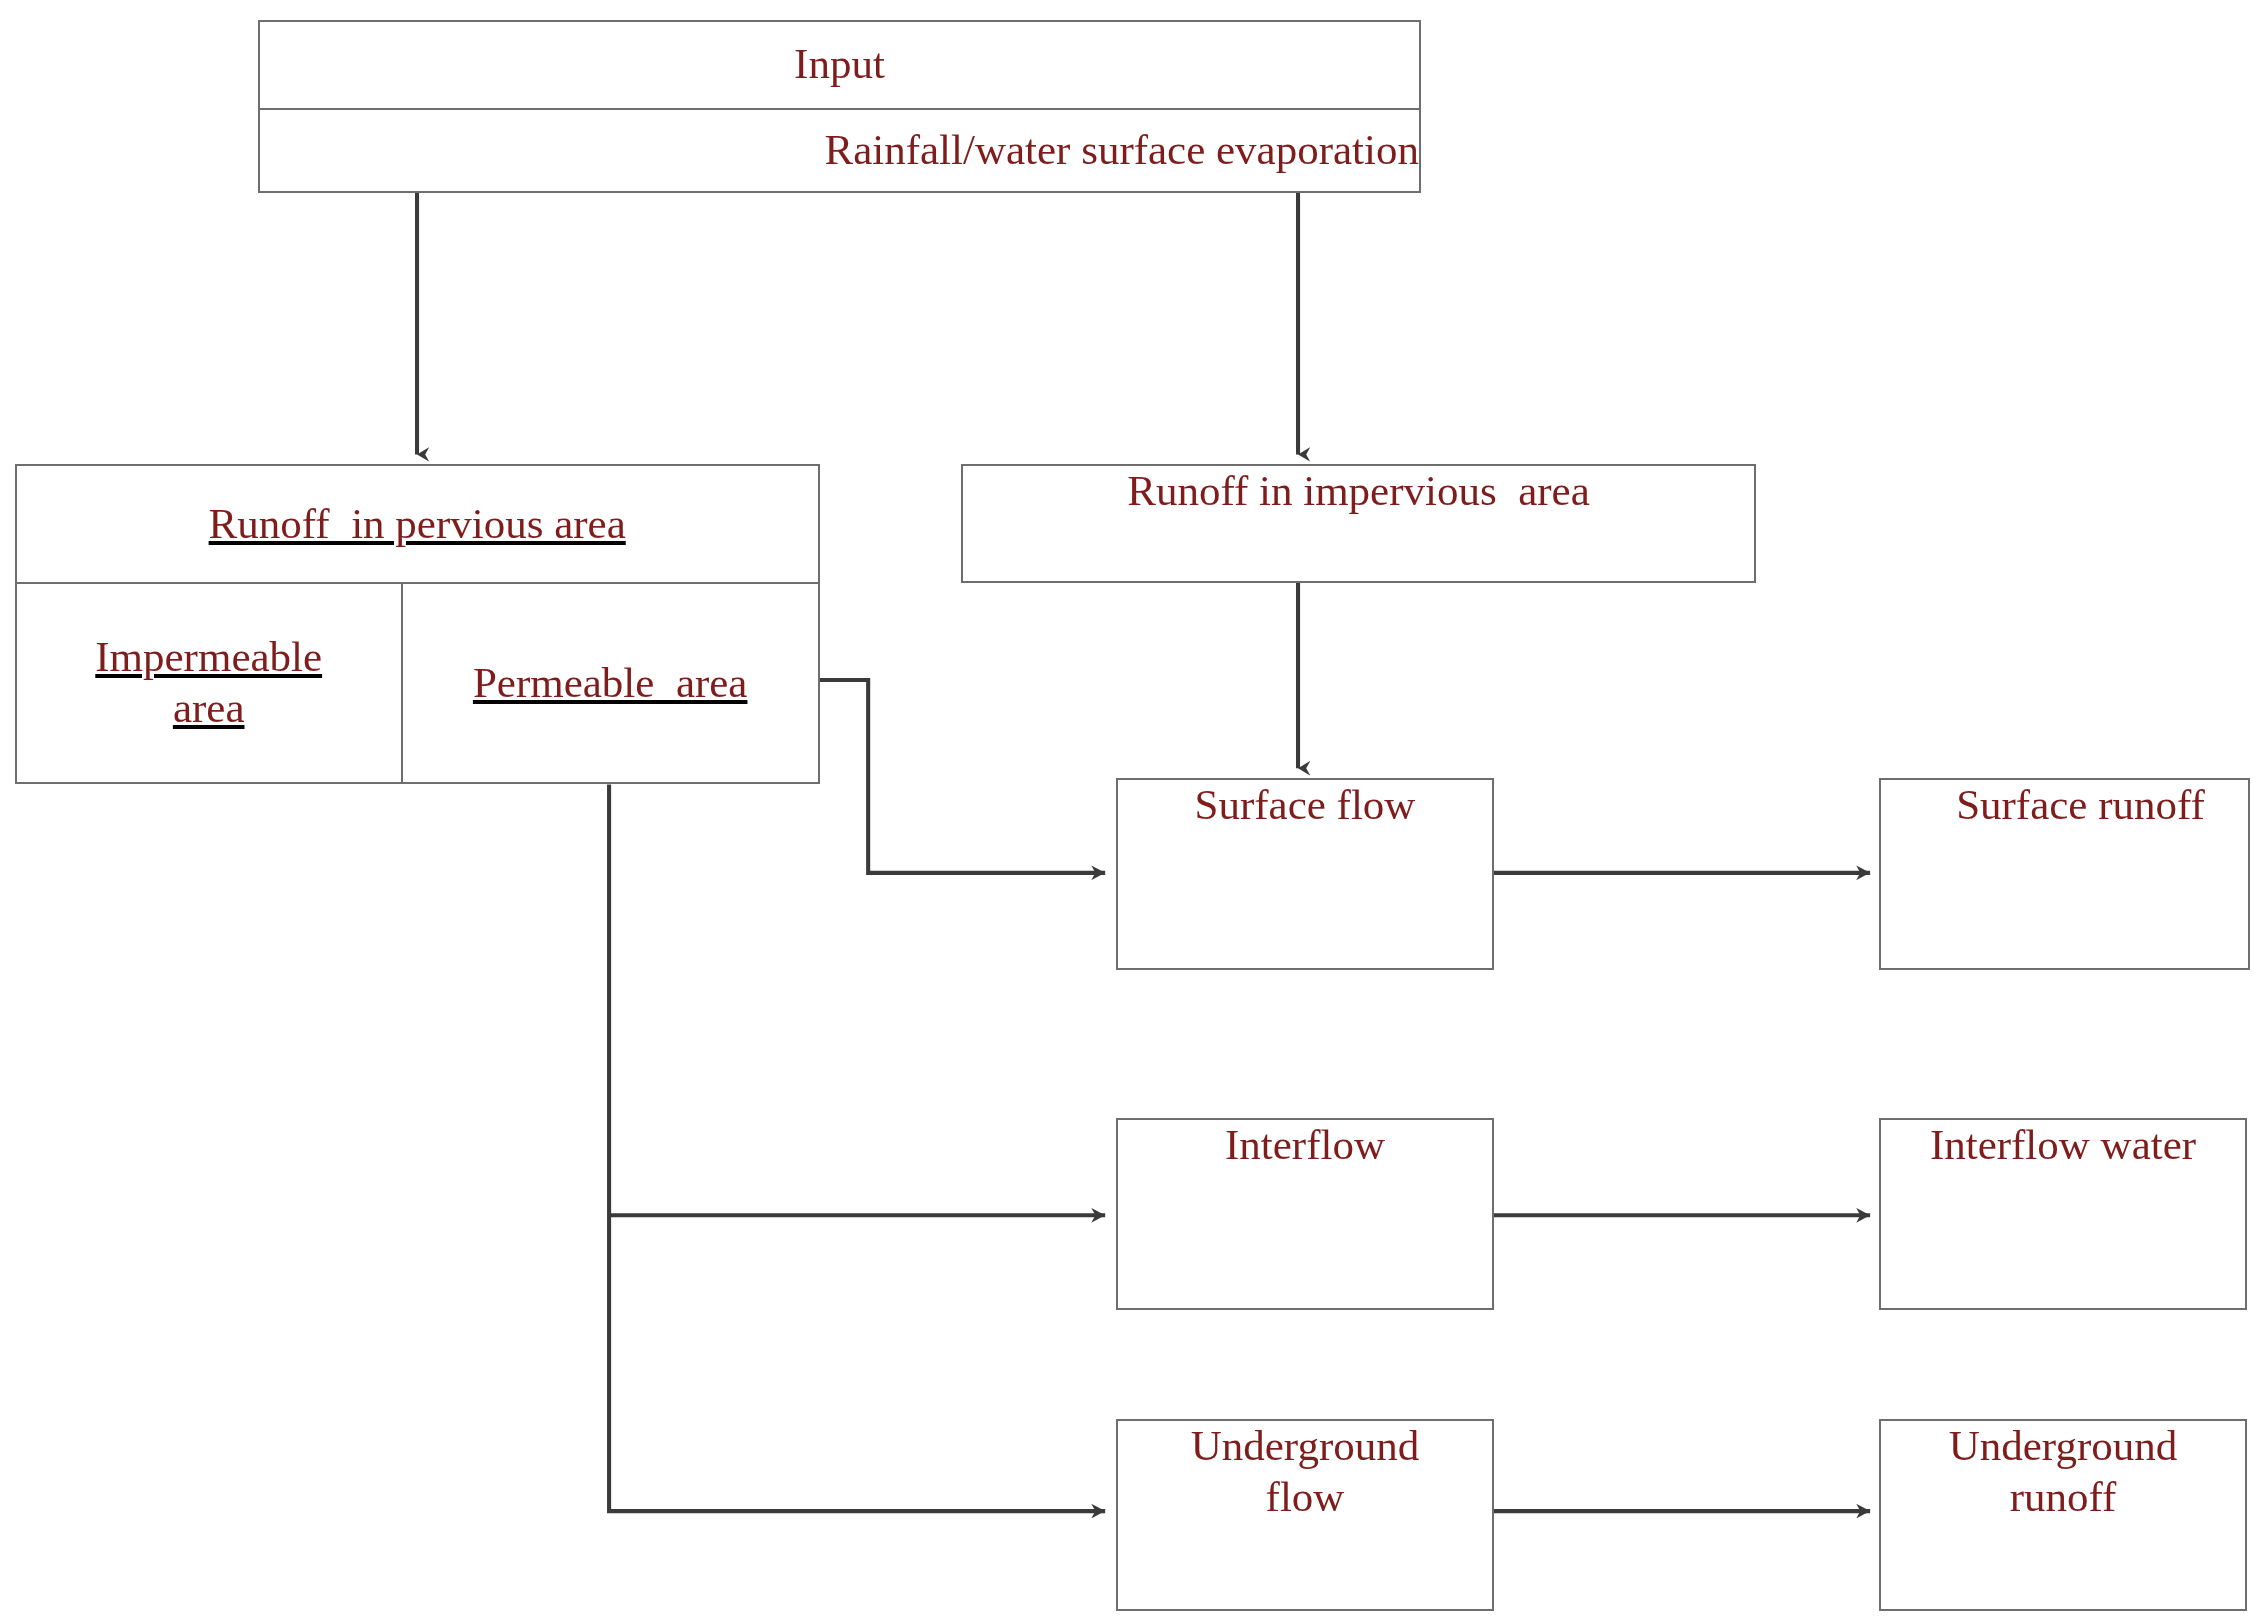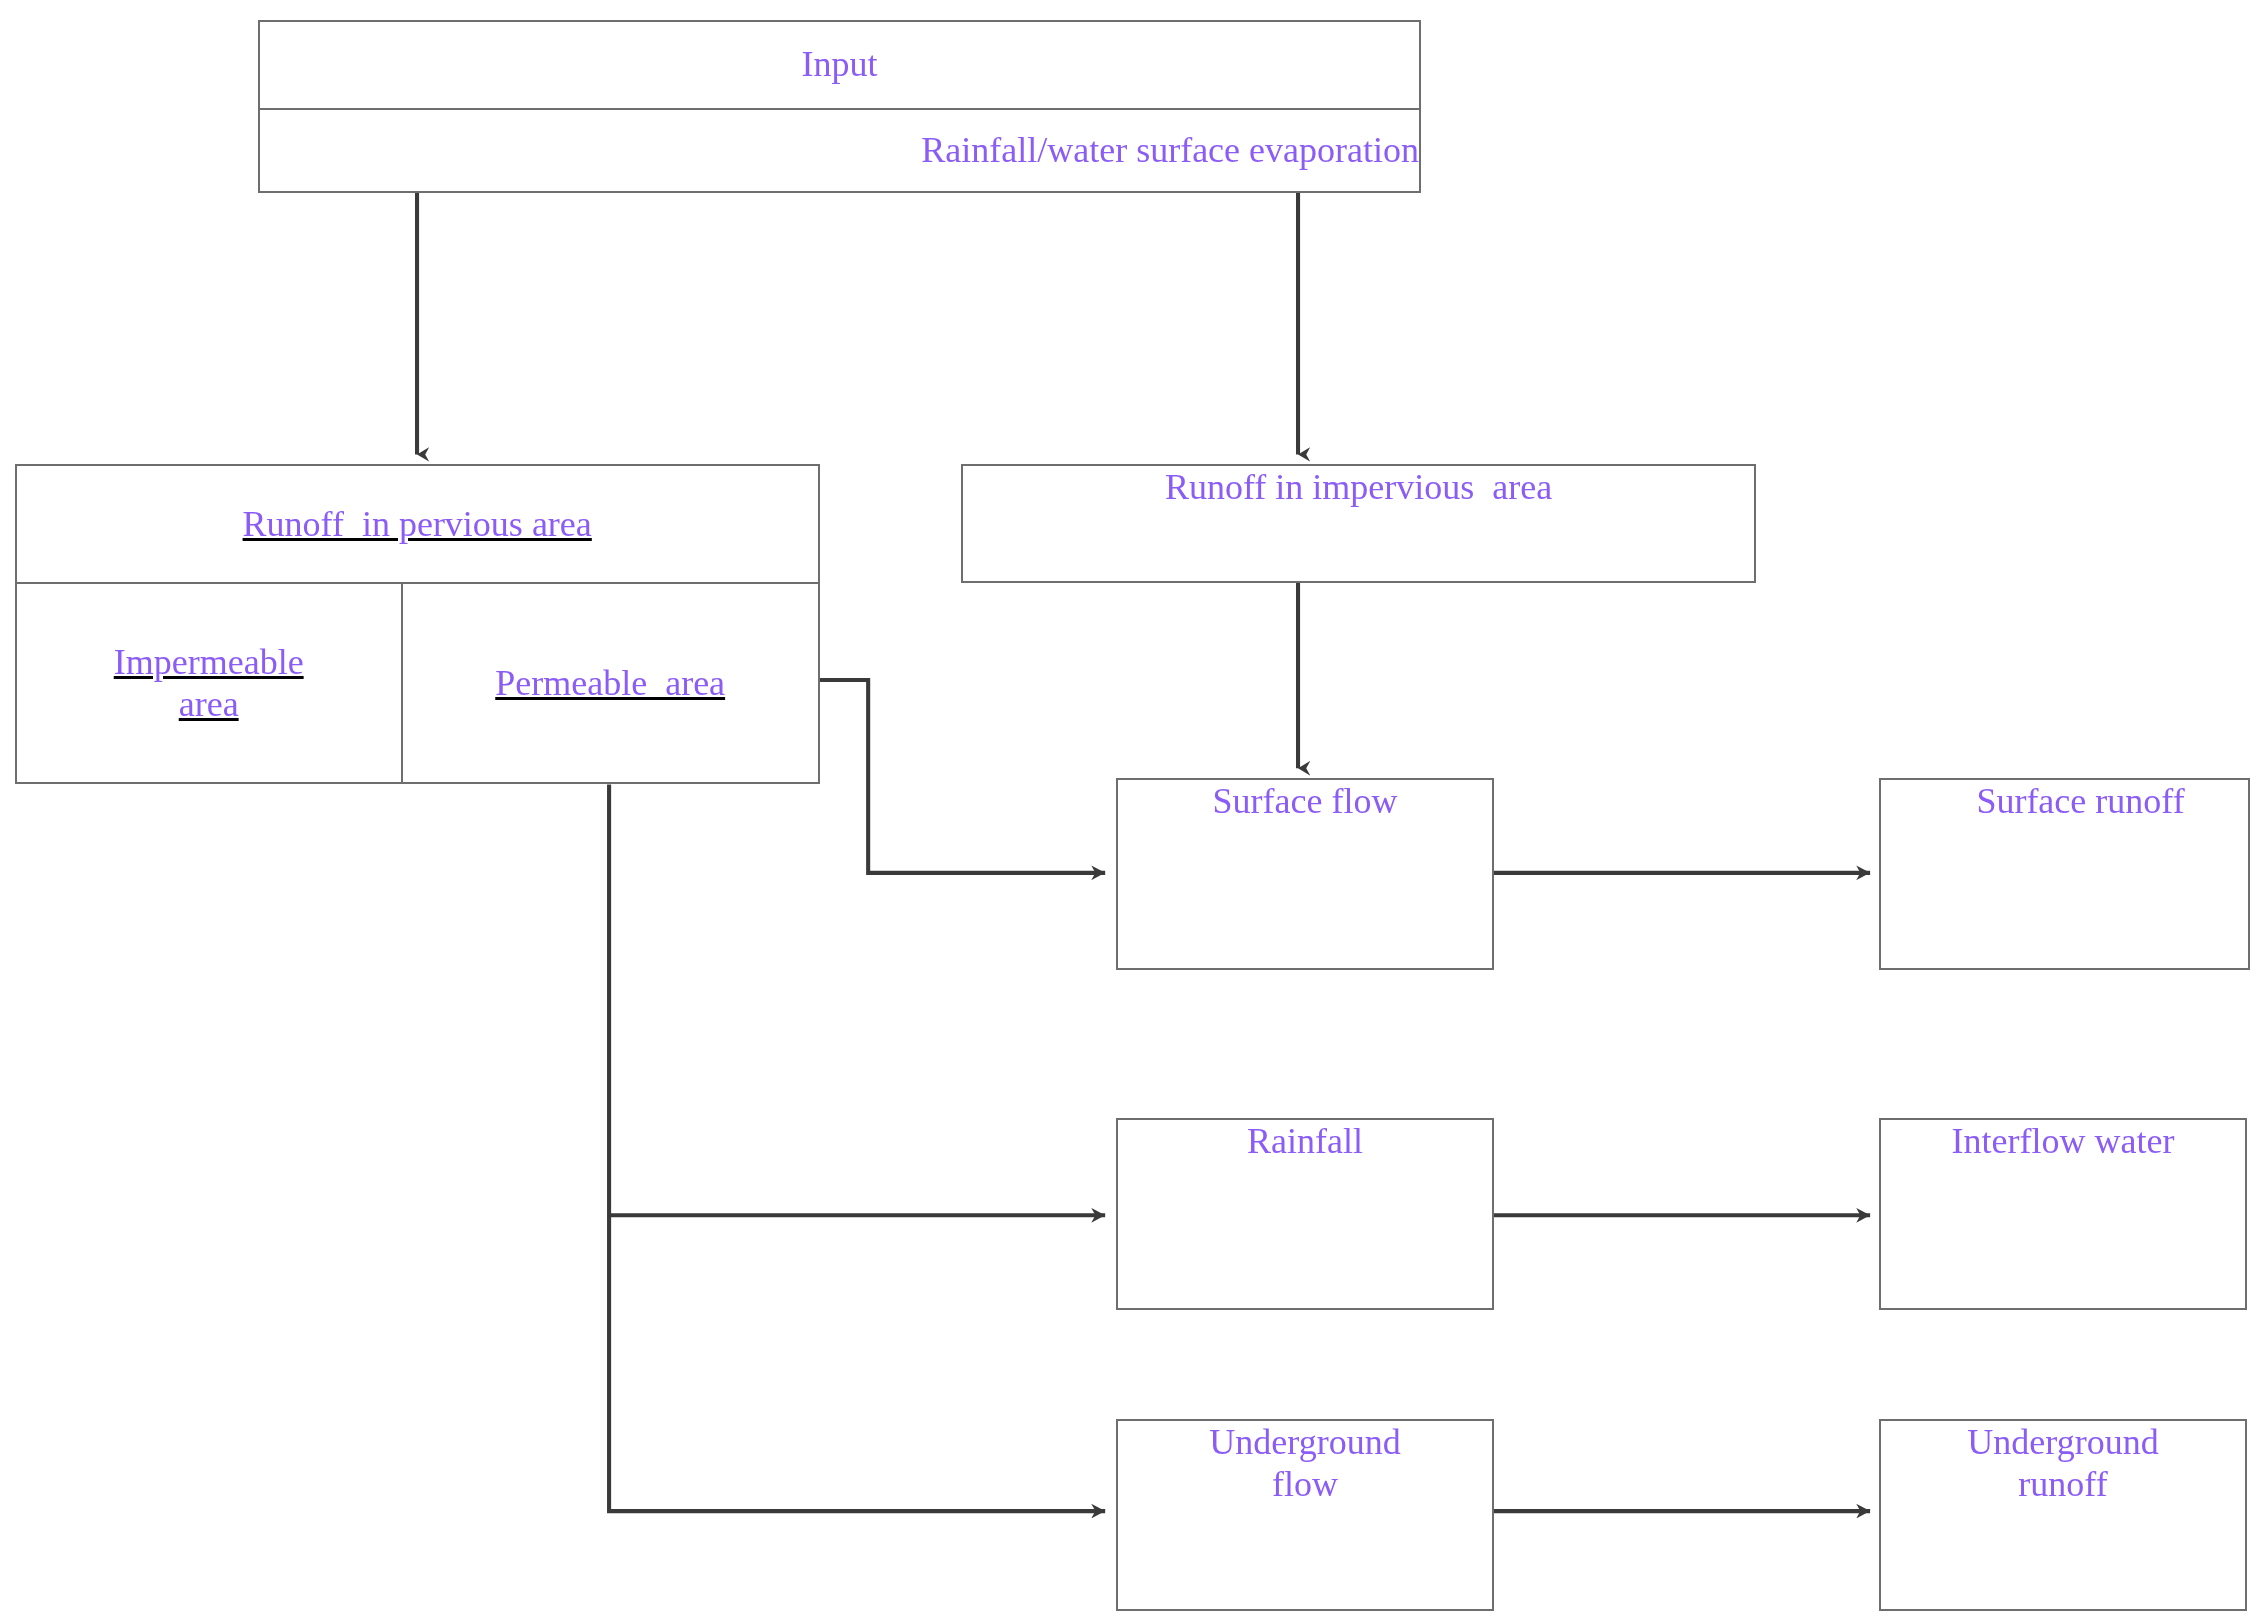--- a/index.html
+++ b/index.html
@@ -31,24 +31,24 @@
     position: absolute;
     box-sizing: border-box;
     border: 2.5px solid #6e6e6e;
     background: #ffffff;
     display: flex;
     justify-content: center;
     text-align: center;
   }
   .node-label {
     font-family: "Liberation Serif", "DejaVu Serif", serif;
-    color: #8b5cf6;
+    color: #7f1d1d;
     white-space: pre;
     line-height: 1.18;
-    font-size: 36px;
+    font-size: 43px;
   }
   .node-label.two-line {
     white-space: pre-line;
   }
   .split-box {
     position: absolute;
     box-sizing: border-box;
     border: 2.5px solid #6e6e6e;
     background: #ffffff;
     display: flex;
@@ -174,21 +174,21 @@
 
   <div class="node-box" style="left:961px; top:464px; width:795px; height:119px;">
     <span class="node-label">Runoff in impervious  area</span>
   </div>
 
   <div class="node-box" style="left:1116px; top:778px; width:378px; height:192px;">
     <span class="node-label">Surface flow</span>
   </div>
 
   <div class="node-box" style="left:1116px; top:1118px; width:378px; height:192px;">
-    <span class="node-label">Rainfall</span>
+    <span class="node-label">Interflow</span>
   </div>
 
   <div class="node-box" style="left:1116px; top:1419px; width:378px; height:192px;">
     <span class="node-label two-line">Underground
 flow</span>
   </div>
 
   <div class="node-box" style="left:1879px; top:778px; width:371px; height:192px;padding-left:32px;">
     <span class="node-label">Surface runoff</span>
   </div>

